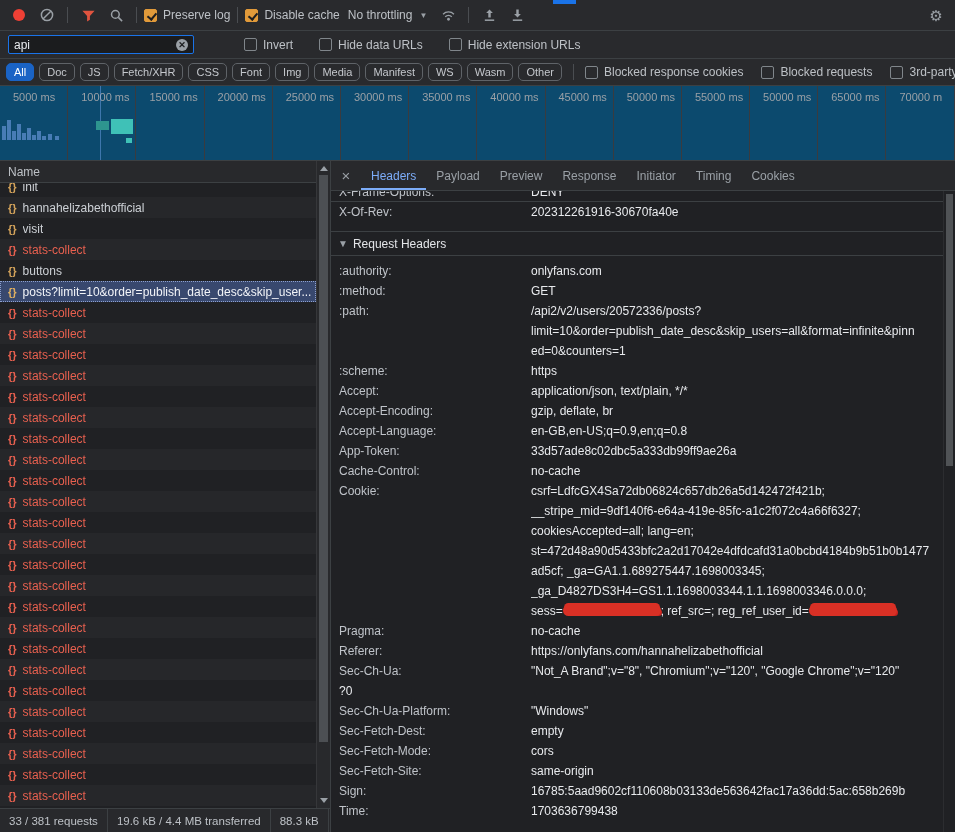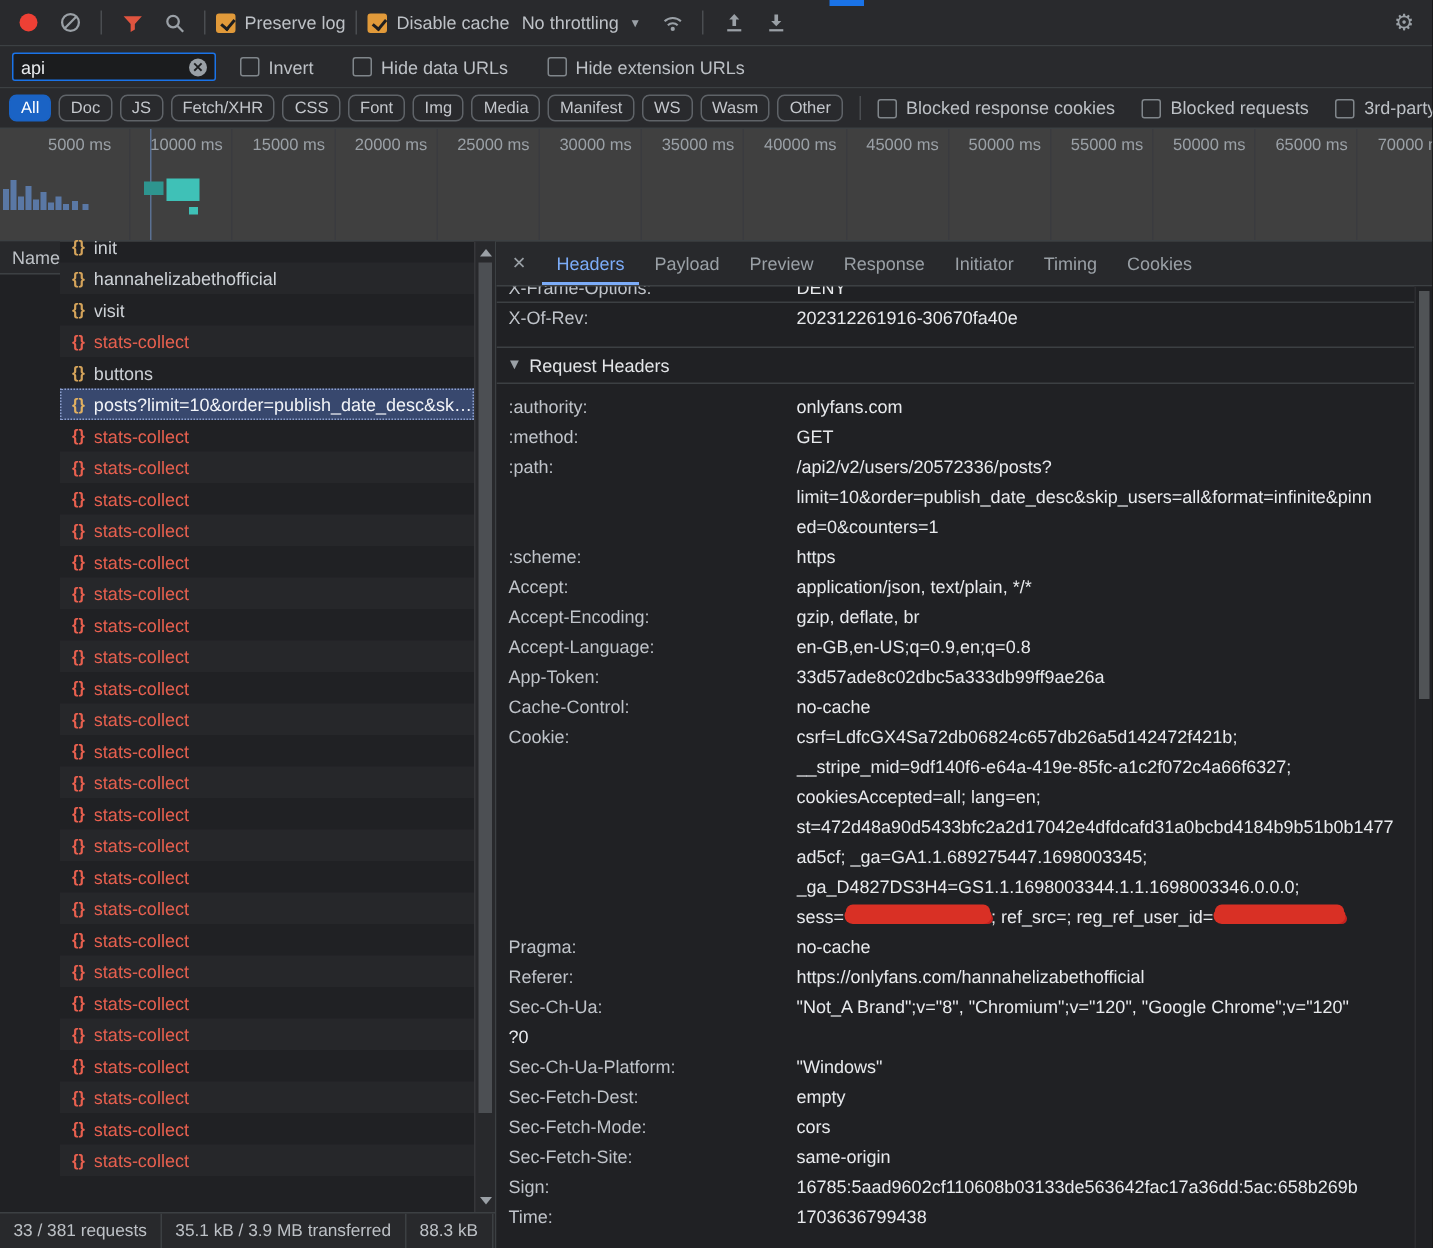--- a/index.html
+++ b/index.html
@@ -18,45 +18,45 @@
   .record-dot{width:12px;height:12px;border-radius:50%;background:#ee4035;}
   .gear{font-size:15px;color:#9aa0a6;line-height:1;}
   .spacer{flex:1;}
   .cb{display:flex;align-items:center;gap:6px;color:#bdc1c6;white-space:nowrap;cursor:pointer;}
   .cb .box{width:13px;height:13px;border-radius:2px;border:1px solid #80868b;position:relative;flex:0 0 auto;background:transparent;}
   .cb.checked .box{background:#e19a3a;border-color:#e19a3a;}
   .cb.checked .box::after{content:"";position:absolute;left:4px;top:1px;width:4px;height:7px;
       border:solid #1d1e20;border-width:0 2px 2px 0;transform:rotate(40deg);}
   .dropdown{display:flex;align-items:center;gap:7px;color:#bdc1c6;padding:0 6px;cursor:pointer;white-space:nowrap;}
   .caret{font-size:8px;color:#9aa0a6;}
-  .filter-input{display:flex;align-items:center;width:136px;height:19px;border:1px solid #1a73e8;
+  .filter-input{display:flex;align-items:center;width:186px;height:19px;border:1px solid #1a73e8;
       background:#1b1c1e;border-radius:2px;padding:0 5px;color:#e8eaed;gap:4px;}
   .filter-input .txt{flex:1;}
   .clear-x{width:12px;height:12px;border-radius:50%;background:#9aa0a6;color:#1b1c1e;
       font-size:9px;line-height:12px;text-align:center;font-weight:bold;cursor:pointer;}
   .chip{border:1px solid #5f6368;border-radius:5px;padding:2px 7px;color:#c4c7cc;background:transparent;
       font-size:11px;white-space:nowrap;cursor:pointer;font-family:inherit;}
   .chip.selected{background:#1a63c5;border-color:#1a63c5;color:#fff;}
   .top-blue-artifact{position:absolute;left:553px;top:0;width:23px;height:4px;background:#1a73e8;z-index:9;}
 
   
-  .overview{position:relative;height:75px;background:#404040;border-bottom:1px solid #3c4043;
-      overflow:hidden;flex:0 0 auto;display:flex;padding-left:19px;}
+  .overview{position:relative;height:75px;background:#0c4a6e;border-bottom:1px solid #3c4043;
+      overflow:hidden;flex:0 0 auto;display:flex;}
   .ov-col{flex:0 0 68.2px;border-right:1px solid #3a3b3f;padding:5px 0 0 13px;color:#9aa0a6;
       font-size:11px;white-space:nowrap;overflow:hidden;}
   .ov-deco{position:absolute;inset:0;pointer-events:none;}
   .ov-bar{position:absolute;bottom:20px;width:4px;background:rgba(105,150,220,.65);}
   .ov-teal{position:absolute;background:#3fc1b7;}
   .ov-line{position:absolute;top:0;bottom:0;width:1px;background:rgba(124,172,248,.45);}
 
   
   .main{flex:1;display:flex;min-height:0;}
   .left{width:331px;flex:0 0 331px;display:flex;flex-direction:column;border-right:1px solid #3c4043;min-height:0;}
   .left-body{flex:1;display:flex;min-height:0;}
-  .req-table{flex:1;display:flex;flex-direction:row;min-width:0;}
+  .req-table{flex:1;display:flex;flex-direction:column;min-width:0;}
   .name-hdr{height:22px;line-height:22px;padding-left:8px;color:#bdc1c6;border-bottom:1px solid #3c4043;
       background:#28292c;flex:0 0 auto;position:relative;z-index:2;}
   .req-list{flex:1;overflow:hidden;margin-top:-7px;position:relative;z-index:1;}
   .req-row{height:21px;display:flex;align-items:center;gap:6px;padding-left:8px;color:#cdd1d6;
       white-space:nowrap;overflow:hidden;cursor:pointer;}
   .req-row:nth-child(even){background:#26272a;}
   .req-row .req-icon{color:#d5a45b;font-weight:bold;font-size:11px;flex:0 0 auto;}
   .req-row.error{color:#e8604f;}
   .req-row.error .req-icon{color:#e8604f;}
   .req-row.selected{background:#38486e;color:#f2f4f8;outline:1px dotted rgba(170,190,240,.75);outline-offset:-1px;}
@@ -164,21 +164,21 @@
     <div class="icon-btn">
       <span class="gear">⚙</span>
     </div>
   </div>
 
   <div class="tb tb2">
     <div class="filter-input">
       <span class="txt">api</span>
       <span class="clear-x">✕</span>
     </div>
-    <div style="display:flex;gap:26px;align-items:center;">
+    <div style="display:flex;gap:26px;align-items:center;margin-left:34px;">
         <div class="cb">
     <span class="box"></span>
     <span class="cb-label">Invert</span>
   </div>
         <div class="cb">
     <span class="box"></span>
     <span class="cb-label">Hide data URLs</span>
   </div>
         <div class="cb">
     <span class="box"></span>
@@ -385,21 +385,21 @@
             </div>
         </div>
         <div class="vscroll">
           <span class="arr arr-up"></span>
           <div class="thumb" style="top:14px;height:calc(100% - 80px);"></div>
           <span class="arr arr-down"></span>
         </div>
       </div>
       <div class="status">
         <div class="seg">33 / 381 requests</div>
-        <div class="seg">35.1 kB / 3.9 MB transferred</div>
+        <div class="seg">19.6 kB / 4.4 MB transferred</div>
         <div class="seg">88.3 kB</div>
       </div>
     </div>
 
     <div class="detail">
       <div class="tabs">
         <div class="close-x">×</div>
         <div id="tabs-wrap" style="display:flex;align-items:stretch;">
             <div class="tab active">Headers</div>
             <div class="tab">Payload</div>

